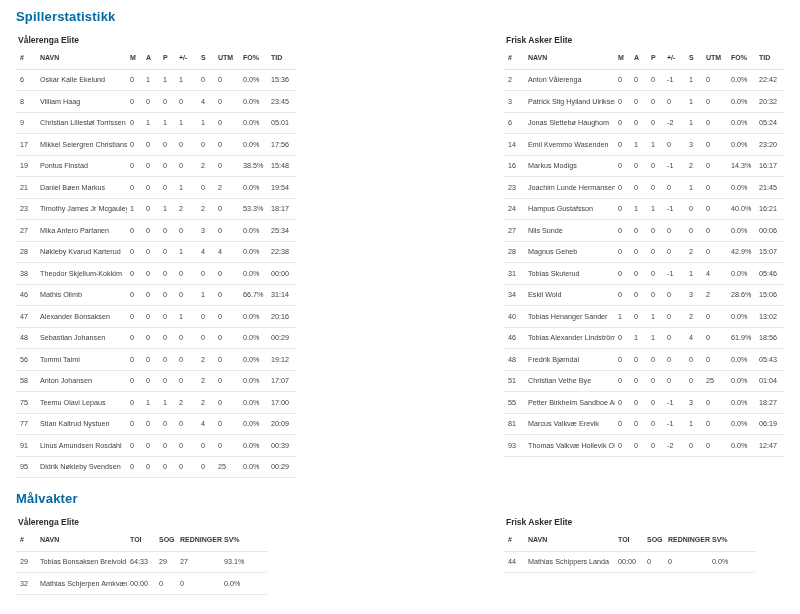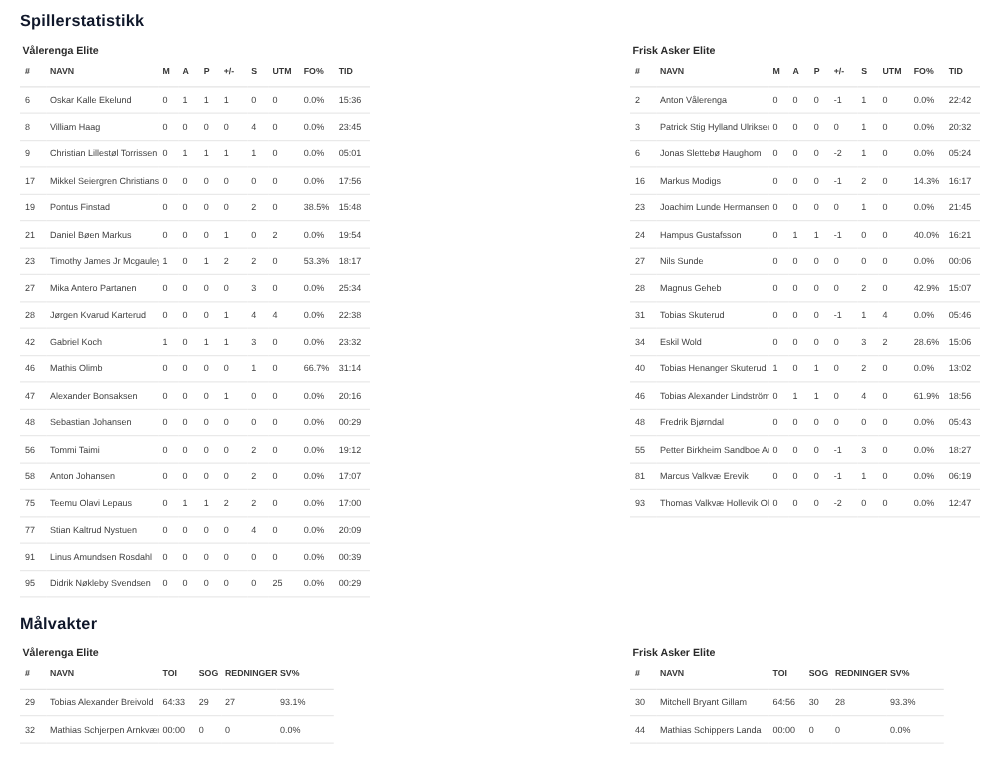--- a/index.html
+++ b/index.html
@@ -4,21 +4,21 @@
 <style>
   * { margin:0; padding:0; box-sizing:border-box; }
   html,body { background:#ffffff; }
   body {
     width:800px; height:614px; overflow:hidden;
     font-family:"Liberation Sans", sans-serif;
     color:#3f3f3f;
   }
   .page { padding:9px 10px 0 16px; }
   .section-title {
-    font-size:13px; font-weight:bold; color:#0f172a;
+    font-size:13px; font-weight:bold; color:#0369a1;
     letter-spacing:0.2px; margin:0 0 6px 0;
   }
   .goalies-section { margin-top:13px; }
   .tables-row {
     display:flex; justify-content:space-between; align-items:flex-start;
   }
   .team-block.home { width:280px; }
   .team-block.away { width:286px;margin-left:18px; }
   .team-name {
     font-size:8.5px; font-weight:bold; color:#2b2b2b;
@@ -173,41 +173,41 @@
                 <td>0</td>
                 <td>0</td>
                 <td>0</td>
                 <td>3</td>
                 <td>0</td>
                 <td>0.0%</td>
                 <td>25:34</td>
               </tr>
               <tr>
                 <td>28</td>
-                <td>Jørgen Kvarud Karterud</td>
+                <td>Nøkleby Kvarud Karterud</td>
                 <td>0</td>
                 <td>0</td>
                 <td>0</td>
                 <td>1</td>
                 <td>4</td>
                 <td>4</td>
                 <td>0.0%</td>
                 <td>22:38</td>
               </tr>
               <tr>
-                <td>42</td>
-                <td>Gabriel Koch</td>
-                <td>1</td>
-                <td>0</td>
-                <td>1</td>
-                <td>1</td>
-                <td>3</td>
-                <td>0</td>
-                <td>0.0%</td>
-                <td>23:32</td>
+                <td>38</td>
+                <td>Theodor Skjellum-Kokkim</td>
+                <td>0</td>
+                <td>0</td>
+                <td>0</td>
+                <td>0</td>
+                <td>0</td>
+                <td>0</td>
+                <td>0.0%</td>
+                <td>00:00</td>
               </tr>
               <tr>
                 <td>46</td>
                 <td>Mathis Olimb</td>
                 <td>0</td>
                 <td>0</td>
                 <td>0</td>
                 <td>0</td>
                 <td>1</td>
                 <td>0</td>
@@ -373,20 +373,32 @@
                 <td>0</td>
                 <td>0</td>
                 <td>0</td>
                 <td>-2</td>
                 <td>1</td>
                 <td>0</td>
                 <td>0.0%</td>
                 <td>05:24</td>
               </tr>
               <tr>
+                <td>14</td>
+                <td>Emil Kvemmo Wasenden</td>
+                <td>0</td>
+                <td>1</td>
+                <td>1</td>
+                <td>0</td>
+                <td>3</td>
+                <td>0</td>
+                <td>0.0%</td>
+                <td>23:20</td>
+              </tr>
+              <tr>
                 <td>16</td>
                 <td>Markus Modigs</td>
                 <td>0</td>
                 <td>0</td>
                 <td>0</td>
                 <td>-1</td>
                 <td>2</td>
                 <td>0</td>
                 <td>14.3%</td>
                 <td>16:17</td>
@@ -458,21 +470,21 @@
                 <td>0</td>
                 <td>0</td>
                 <td>0</td>
                 <td>3</td>
                 <td>2</td>
                 <td>28.6%</td>
                 <td>15:06</td>
               </tr>
               <tr>
                 <td>40</td>
-                <td>Tobias Henanger Skuterud</td>
+                <td>Tobias Henanger Sander</td>
                 <td>1</td>
                 <td>0</td>
                 <td>1</td>
                 <td>0</td>
                 <td>2</td>
                 <td>0</td>
                 <td>0.0%</td>
                 <td>13:02</td>
               </tr>
               <tr>
@@ -491,20 +503,32 @@
                 <td>48</td>
                 <td>Fredrik Bjørndal</td>
                 <td>0</td>
                 <td>0</td>
                 <td>0</td>
                 <td>0</td>
                 <td>0</td>
                 <td>0</td>
                 <td>0.0%</td>
                 <td>05:43</td>
+              </tr>
+              <tr>
+                <td>51</td>
+                <td>Christian Vethe Bye</td>
+                <td>0</td>
+                <td>0</td>
+                <td>0</td>
+                <td>0</td>
+                <td>0</td>
+                <td>25</td>
+                <td>0.0%</td>
+                <td>01:04</td>
               </tr>
               <tr>
                 <td>55</td>
                 <td>Petter Birkheim Sandboe Andersen</td>
                 <td>0</td>
                 <td>0</td>
                 <td>0</td>
                 <td>-1</td>
                 <td>3</td>
                 <td>0</td>
@@ -561,21 +585,21 @@
                 <th>NAVN</th>
                 <th>TOI</th>
                 <th>SOG</th>
                 <th>REDNINGER</th>
                 <th>SV%</th>
               </tr>
             </thead>
             <tbody>
               <tr>
                 <td>29</td>
-                <td>Tobias Alexander Breivold</td>
+                <td>Tobias Bonsaksen Breivold</td>
                 <td>64:33</td>
                 <td>29</td>
                 <td>27</td>
                 <td>93.1%</td>
               </tr>
               <tr>
                 <td>32</td>
                 <td>Mathias Schjerpen Arnkværn</td>
                 <td>00:00</td>
                 <td>0</td>
@@ -601,28 +625,20 @@
                 <th>#</th>
                 <th>NAVN</th>
                 <th>TOI</th>
                 <th>SOG</th>
                 <th>REDNINGER</th>
                 <th>SV%</th>
               </tr>
             </thead>
             <tbody>
               <tr>
-                <td>30</td>
-                <td>Mitchell Bryant Gillam</td>
-                <td>64:56</td>
-                <td>30</td>
-                <td>28</td>
-                <td>93.3%</td>
-              </tr>
-              <tr>
                 <td>44</td>
                 <td>Mathias Schippers Landa</td>
                 <td>00:00</td>
                 <td>0</td>
                 <td>0</td>
                 <td>0.0%</td>
               </tr>
             </tbody>
           </table>
       </div>

